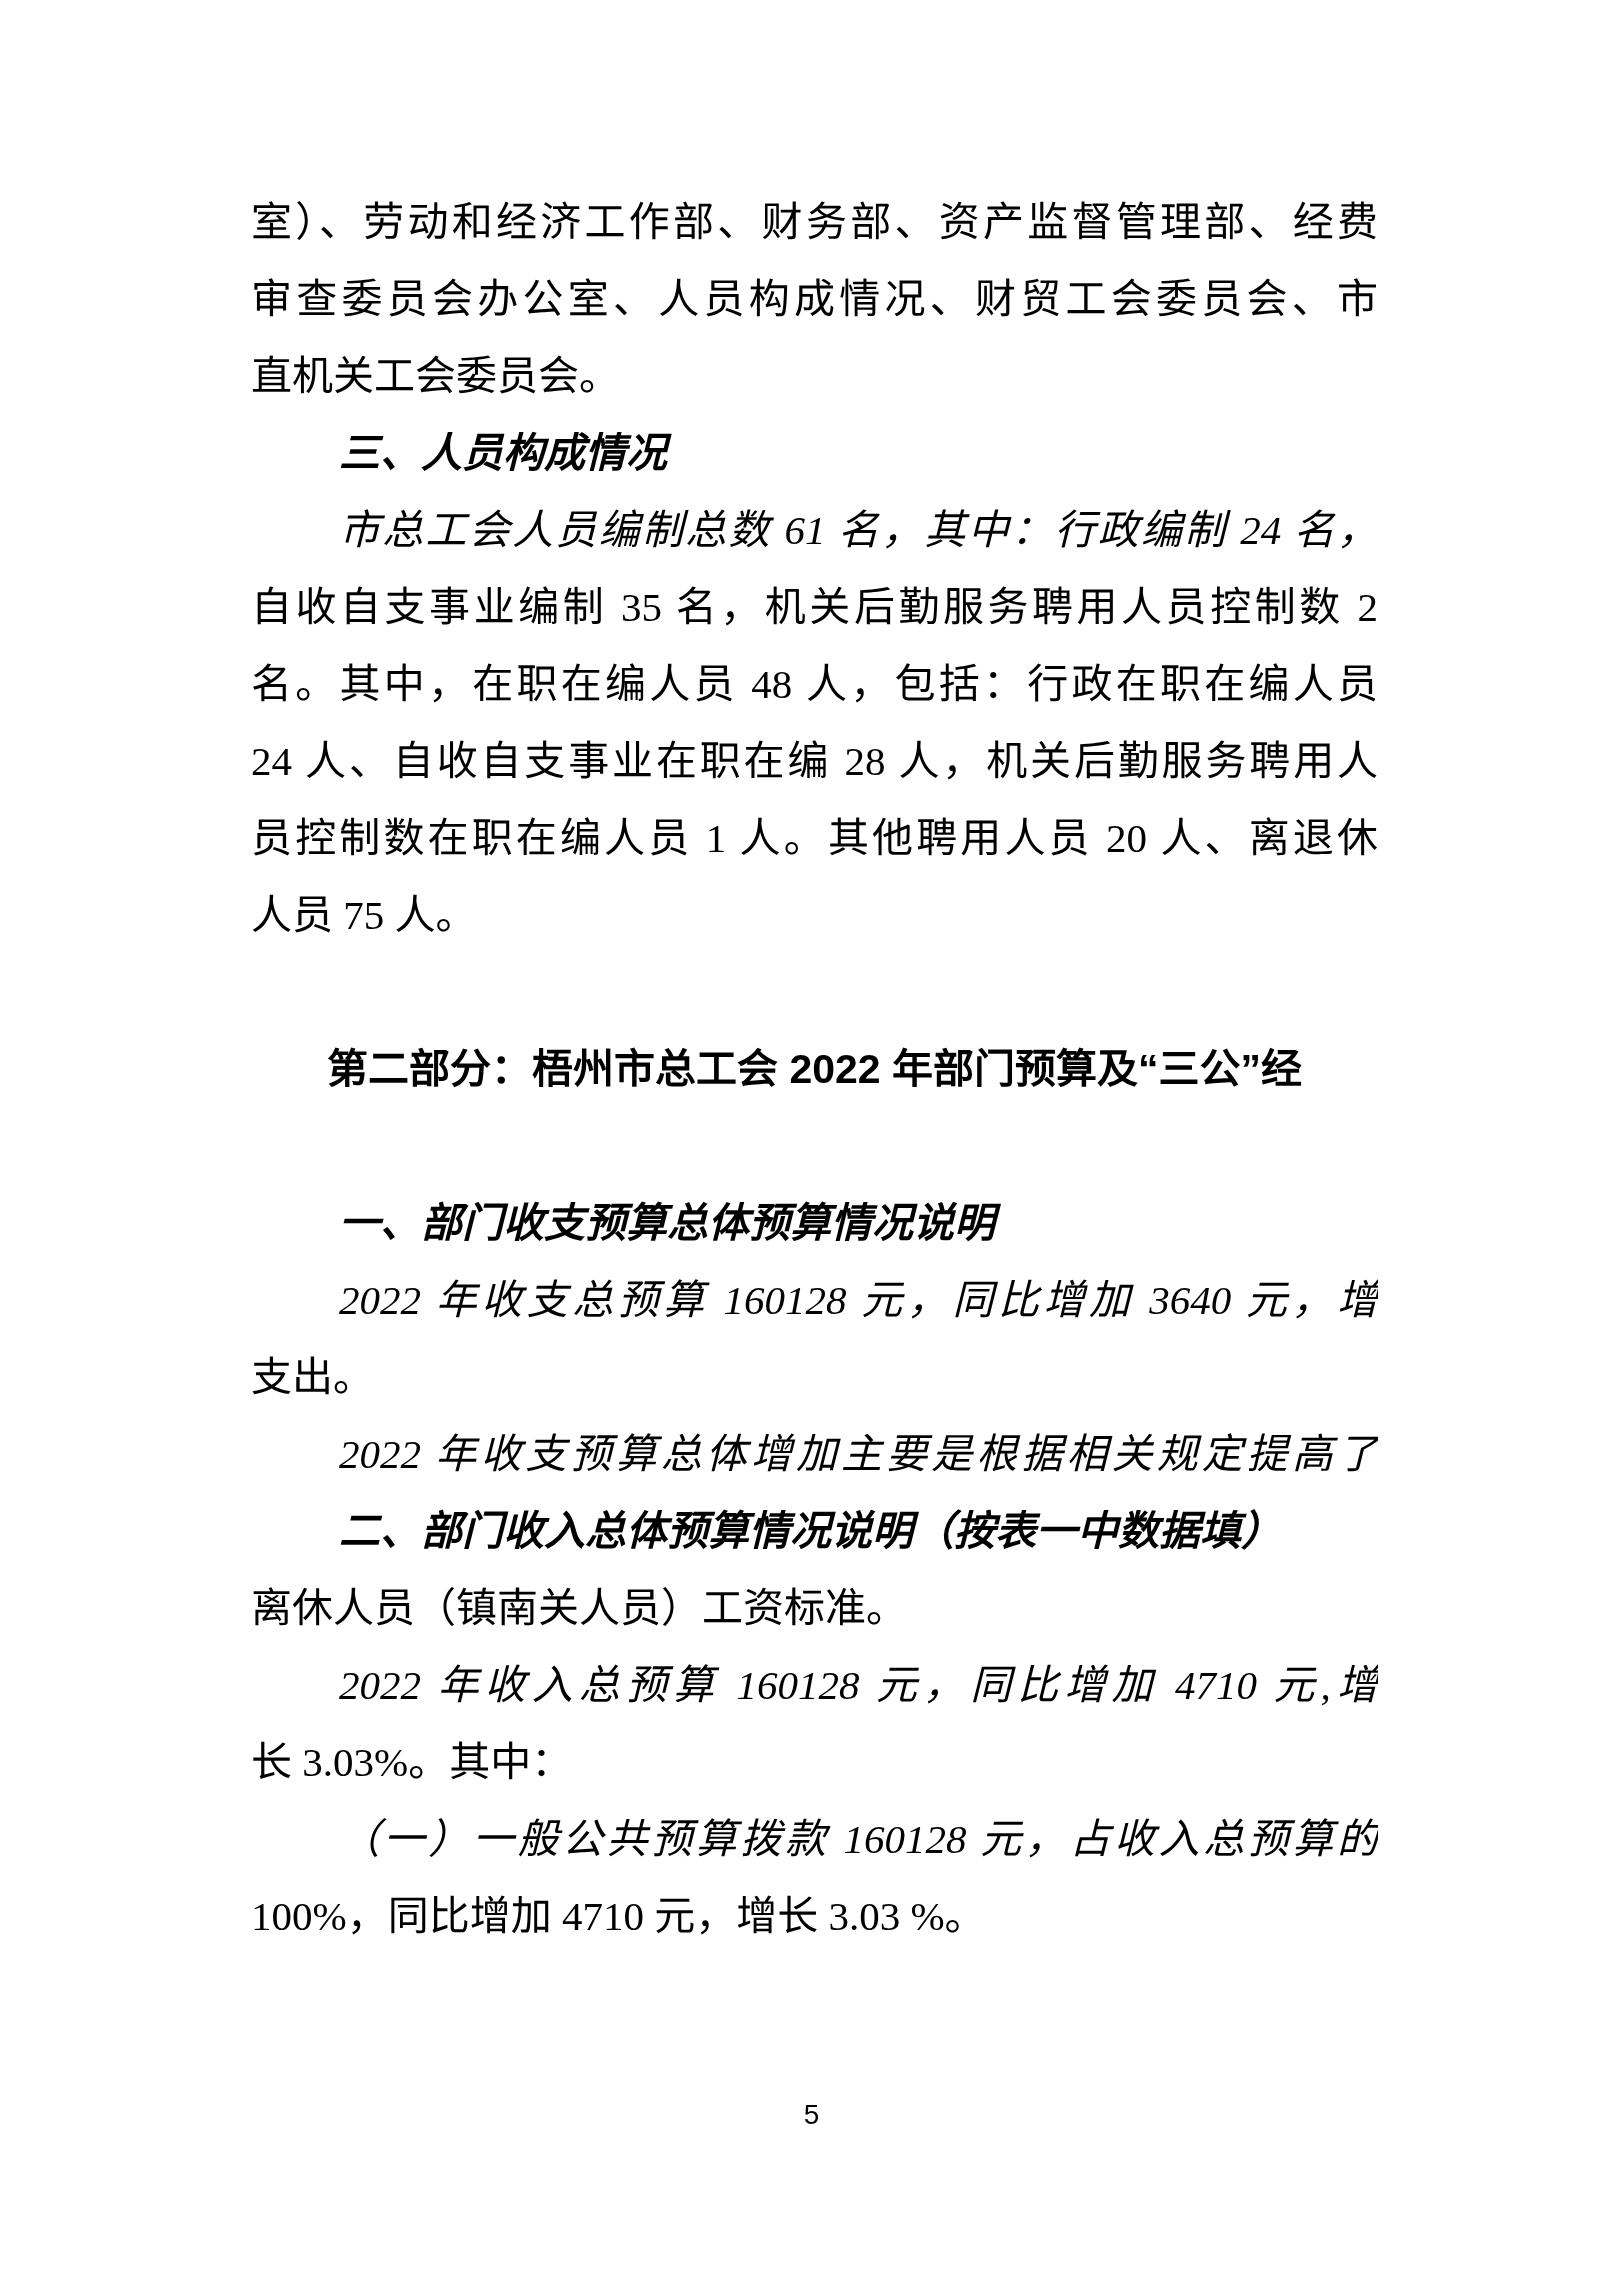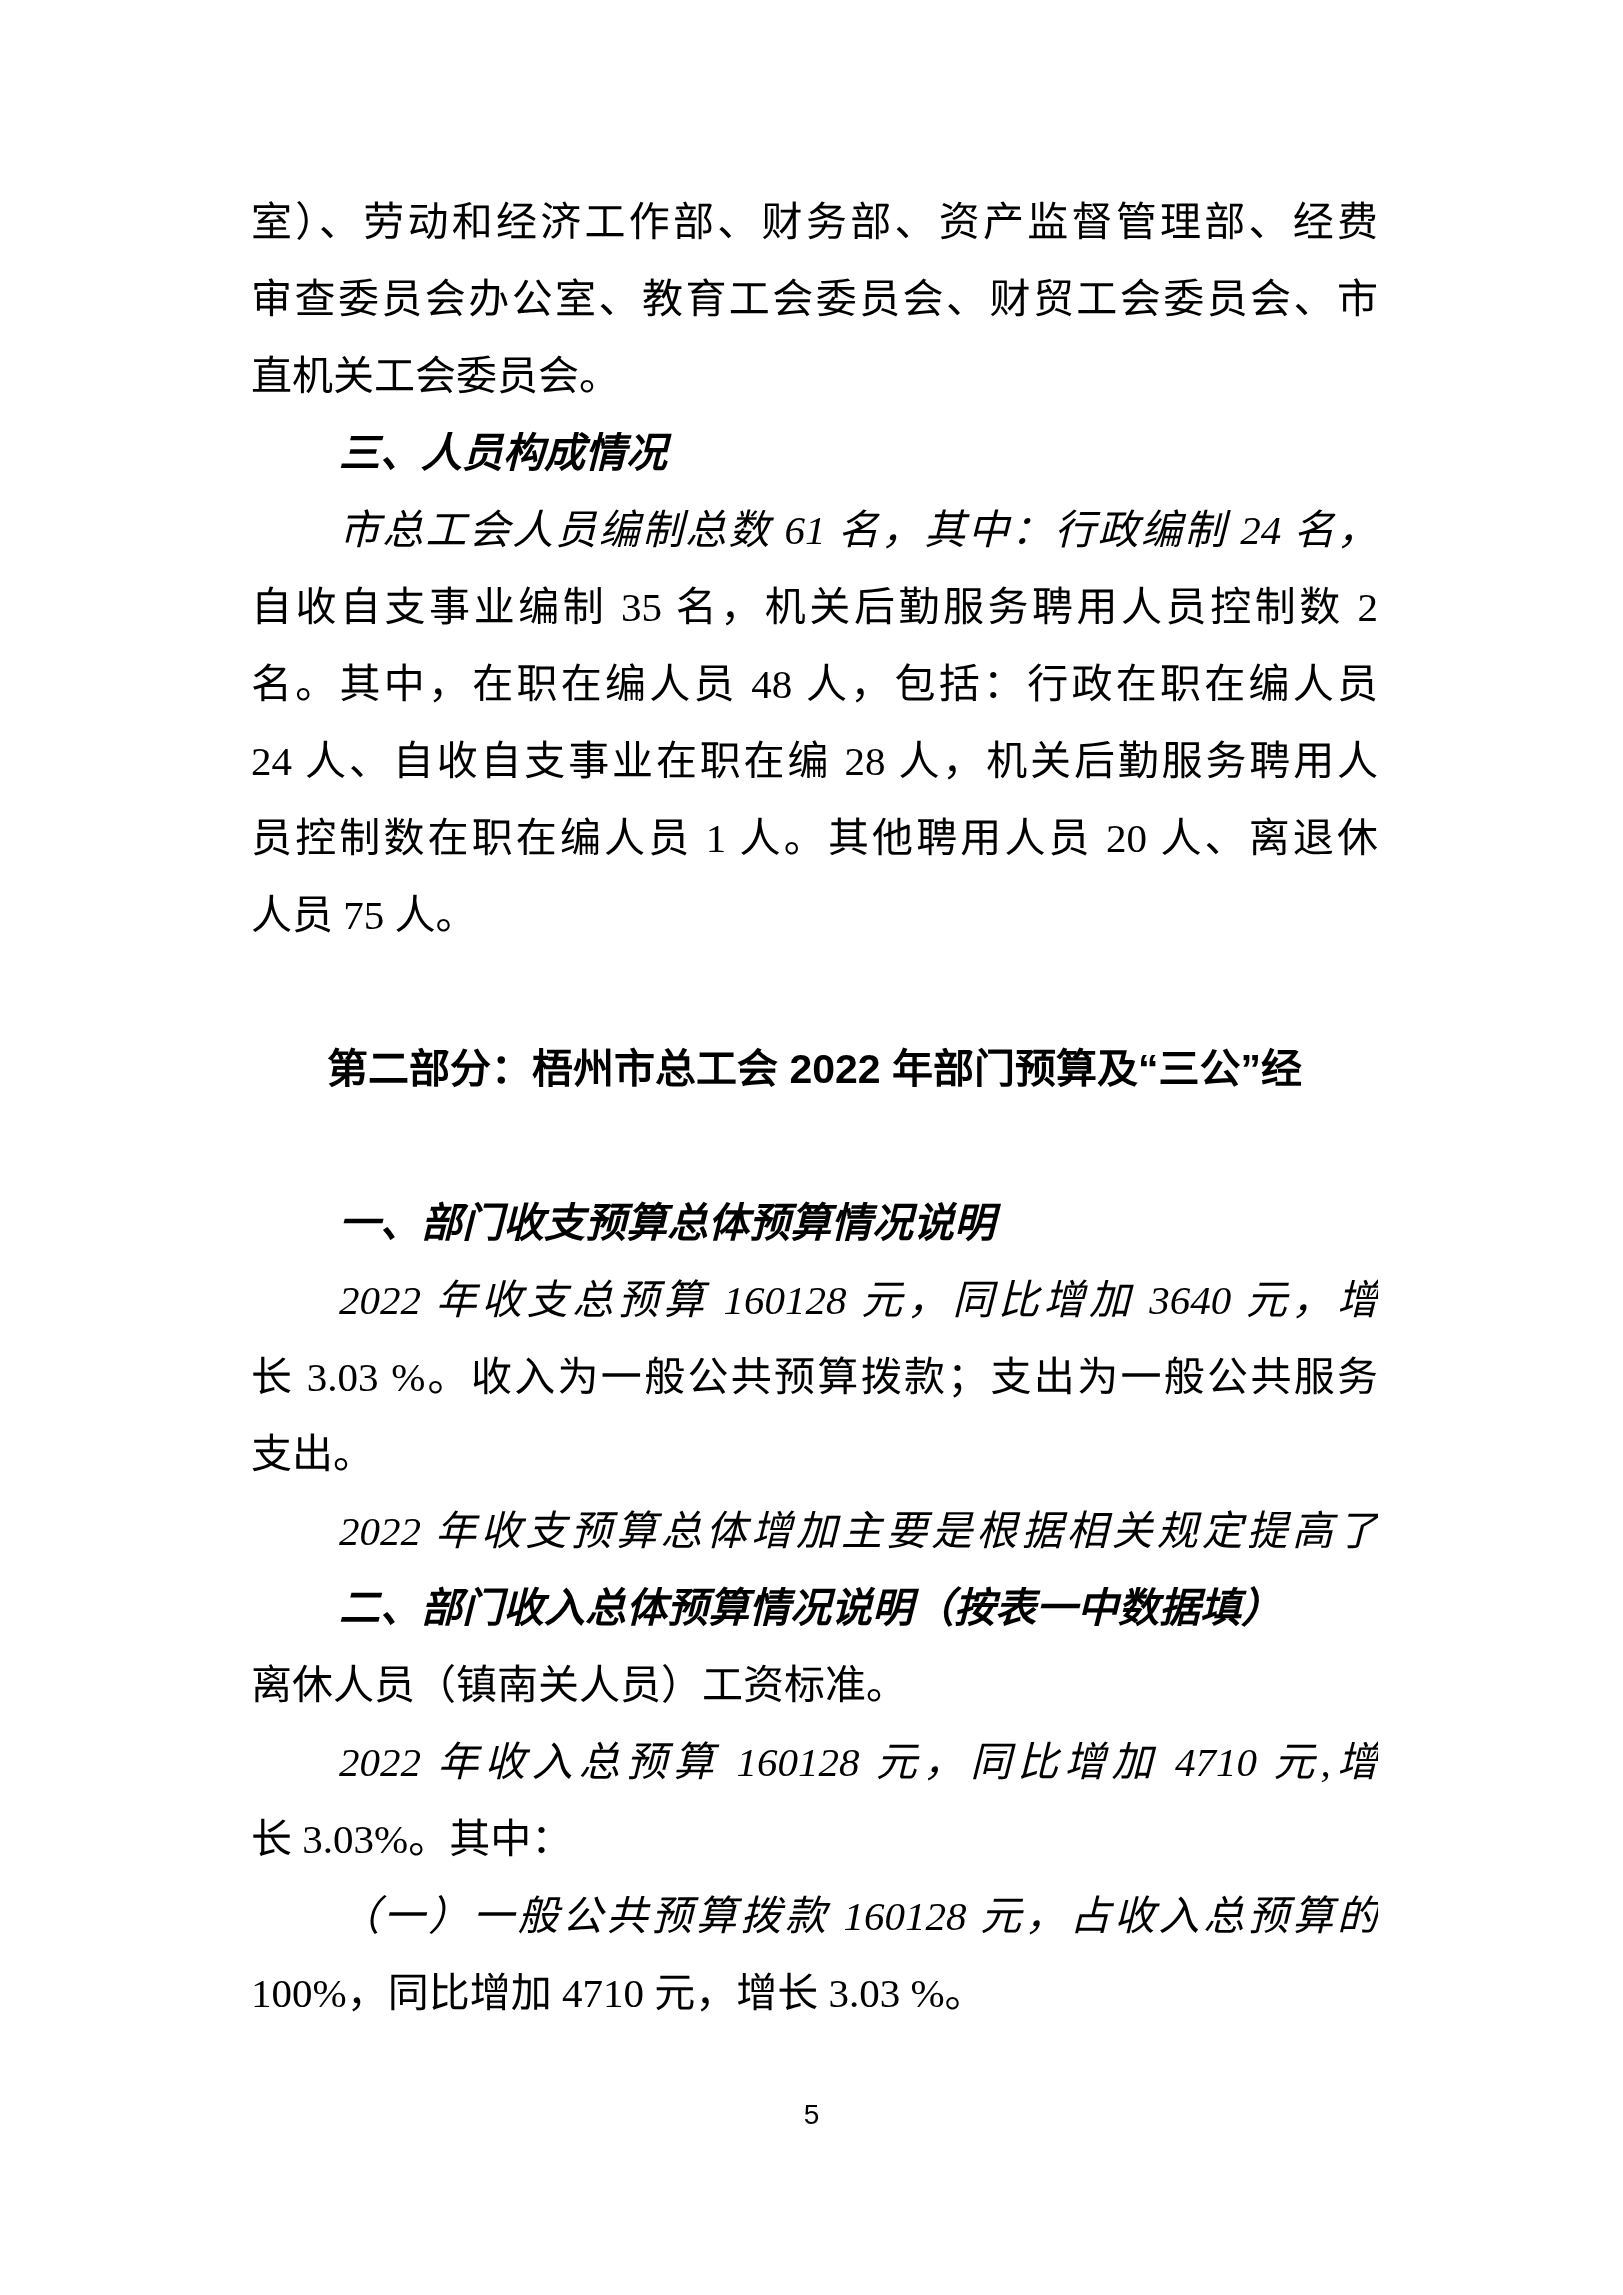--- a/index.html
+++ b/index.html
@@ -74,35 +74,34 @@
     color: #000000;
   }
 </style>
 </head>
 <body>
 
 <div class="page">
   <div class="text-block">
 
   <div class="line body align-justify">室）、劳动和经济工作部、财务部、资产监督管理部、经费</div>
-      <div class="line body align-justify">审查委员会办公室、教育工会委员会、财贸工会委员会、市</div>
+      <div class="line body align-justify">审查委员会办公室、人员构成情况、财贸工会委员会、市</div>
       <div class="line body align-left">直机关工会委员会。</div>
       <div class="line heading align-left indent">三、人员构成情况</div>
       <div class="line body align-justify indent">市总工会人员编制总数 61 名，其中：行政编制 24 名，</div>
       <div class="line body align-justify">自收自支事业编制 35 名，机关后勤服务聘用人员控制数 2</div>
       <div class="line body align-justify">名。其中，在职在编人员 48 人，包括：行政在职在编人员</div>
       <div class="line body align-justify">24 人、自收自支事业在职在编 28 人，机关后勤服务聘用人</div>
       <div class="line body align-justify">员控制数在职在编人员 1 人。其他聘用人员 20 人、离退休</div>
       <div class="line body align-left">人员 75 人。</div>
       <div class="line blank align-left"></div>
       <div class="line heading align-center">第二部分：梧州市总工会 2022 年部门预算及“三公”经</div>
       <div class="line blank align-left"></div>
       <div class="line heading align-left indent">一、部门收支预算总体预算情况说明</div>
       <div class="line body align-justify indent">2022 年收支总预算 160128 元，同比增加 3640 元，增</div>
-      <div class="line body align-justify">长 3.03 %。收入为一般公共预算拨款；支出为一般公共服务</div>
       <div class="line body align-left">支出。</div>
       <div class="line body align-justify indent">2022 年收支预算总体增加主要是根据相关规定提高了</div>
       <div class="line heading align-left indent">二、部门收入总体预算情况说明（按表一中数据填）</div>
       <div class="line body align-left">离休人员（镇南关人员）工资标准。</div>
       <div class="line body align-justify indent">2022 年收入总预算 160128 元，同比增加 4710 元,增</div>
       <div class="line body align-left">长 3.03%。其中：</div>
       <div class="line body align-justify indent">（一）一般公共预算拨款 160128 元，占收入总预算的</div>
       <div class="line body align-left">100%，同比增加 4710 元，增长 3.03 %。</div>
     </div>
   <div class="page-number">5</div>

